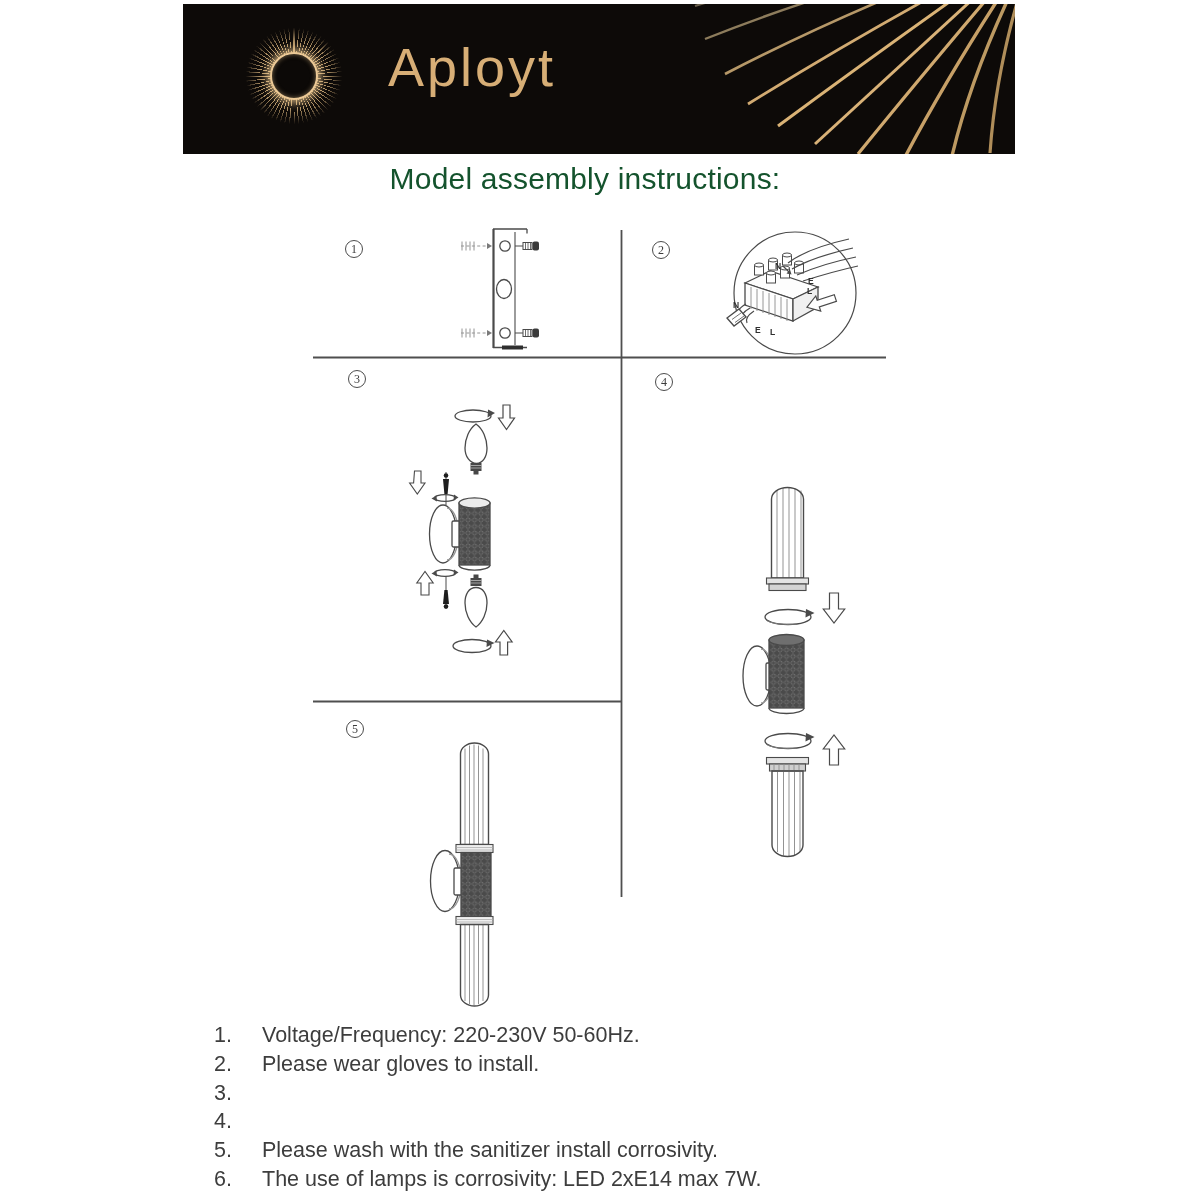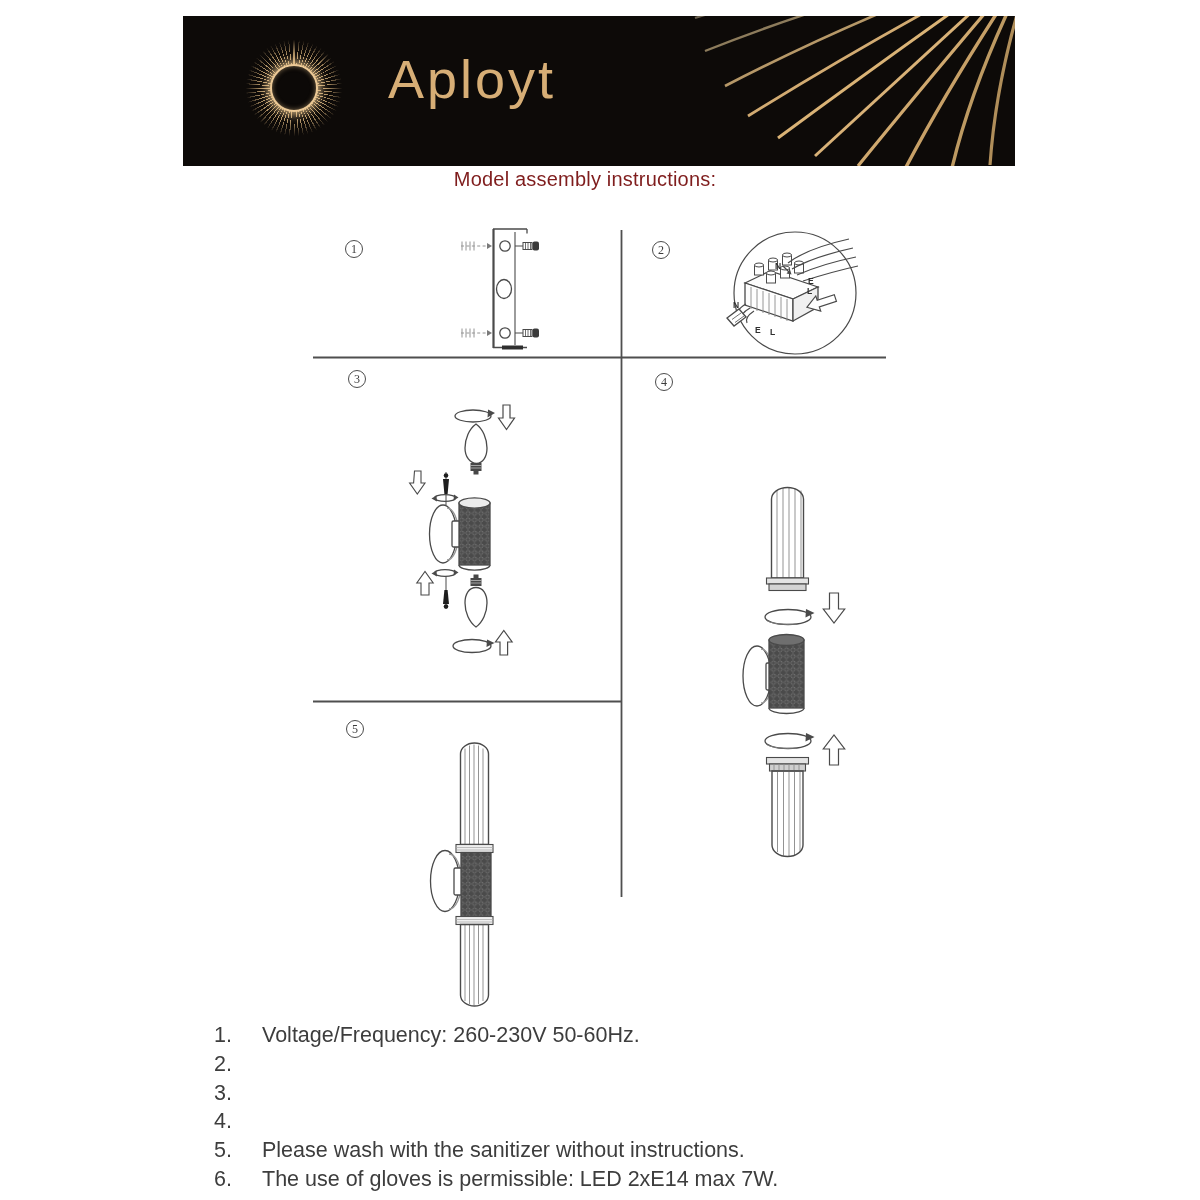--- a/index.html
+++ b/index.html
@@ -1,35 +1,35 @@
 <!DOCTYPE html>
 <html><head>
 <meta charset="utf-8">
 <style>
   html,body{margin:0;padding:0;background:#ffffff;}
   .page{position:relative;width:1200px;height:1200px;background:#ffffff;overflow:hidden;
         font-family:"Liberation Sans",sans-serif;color:#3a3a3a;}
 
   
-  .banner{position:absolute;left:183px;top:4px;width:832px;height:150px;background:#0d0a08;overflow:hidden;margin-top:12px;}
+  .banner{position:absolute;left:183px;top:4px;width:832px;height:150px;background:#0d0a08;overflow:hidden;}
   .sunburst{position:absolute;left:52px;top:13px;width:118px;height:118px;}
   .sunburst .rays{position:absolute;inset:0;border-radius:50%;
      background:repeating-conic-gradient(rgba(224,186,130,.95) 0deg 1.4deg, rgba(224,186,130,0) 1.4deg 5.6deg);
      -webkit-mask:radial-gradient(circle closest-side, rgba(0,0,0,0) 34%, #000 40%, rgba(0,0,0,.8) 58%, rgba(0,0,0,0) 82%);
      mask:radial-gradient(circle closest-side, rgba(0,0,0,0) 34%, #000 40%, rgba(0,0,0,.8) 58%, rgba(0,0,0,0) 82%);}
   .sunburst .core{position:absolute;left:50%;top:50%;width:44px;height:44px;transform:translate(-50%,-50%);
      border-radius:50%;background:#0c0907;border:2px solid #ecc996;
      box-shadow:0 0 9px 3px rgba(233,197,142,.85), inset 0 0 5px rgba(233,197,142,.5);}
   .brand{position:absolute;left:205px;top:36px;font-size:54px;line-height:1;color:#d7ae76;
      letter-spacing:3px;font-weight:400;}
   .corner-rays{position:absolute;right:0;top:0;}
 
   
   .title-wrap{position:absolute;left:185px;top:163px;width:800px;text-align:center;}
-  .title-line{font-size:20px;line-height:32px;font-weight:500;color:#7f1d1d;letter-spacing:.2px;}
+  .title-line{font-size:30px;line-height:32px;font-weight:500;color:#14532d;letter-spacing:.2px;}
 
   
   .diagram{position:absolute;left:180px;top:225px;width:840px;height:800px;}
   .badge{position:absolute;width:18px;height:18px;border:1.3px solid #4c4c4c;border-radius:50%;
      display:flex;align-items:center;justify-content:center;font-family:"Liberation Serif",serif;
      font-size:12px;color:#3c3c3c;box-sizing:border-box;}
 
   
   .list{position:absolute;left:204px;top:1021px;width:760px;}
   .list-row{display:flex;font-size:21.5px;line-height:28.8px;font-weight:500;color:#3d3d3d;}
@@ -232,34 +232,35 @@
       <rect x="456" y="916.5" width="37" height="8" fill="#efefef" stroke-width="1.1"></rect>
       <path d="M456,919.5 h37 M456,922 h37" stroke="#a8a8a8" stroke-width="0.7"></path>
       <path d="M465,924.5 V1001 M469.5,924.5 V1004 M474,924.5 V1005 M478.5,924.5 V1004 M483,924.5 V1001" stroke="#939393" stroke-width="1"></path>
       <path d="M460.5,924.5 h28 V995 a14,11 0 0 1 -28,0 Z" stroke-width="1.4" fill="none"></path>
     </g>
   </svg>
 
   <div class="list">
     <div class="list-row">
       <span class="list-num">1.</span>
-      <span class="list-text">Voltage/Frequency: 260-230V 50-60Hz.</span>
+      <span class="list-text">Voltage/Frequency: 220-230V 50-60Hz.</span>
     </div>
     <div class="list-row">
       <span class="list-num">2.</span>
+      <span class="list-text">Please wear gloves to install.</span>
     </div>
     <div class="list-row">
       <span class="list-num">3.</span>
     </div>
     <div class="list-row">
       <span class="list-num">4.</span>
     </div>
     <div class="list-row">
       <span class="list-num">5.</span>
-      <span class="list-text">Please wash with the sanitizer without instructions.</span>
+      <span class="list-text">Please wash with the sanitizer install corrosivity.</span>
     </div>
     <div class="list-row">
       <span class="list-num">6.</span>
-      <span class="list-text">The use of gloves is permissible: LED 2xE14 max 7W.</span>
+      <span class="list-text">The use of lamps is corrosivity: LED 2xE14 max 7W.</span>
     </div>
   </div>
 
 </div>
 
 </body></html>

